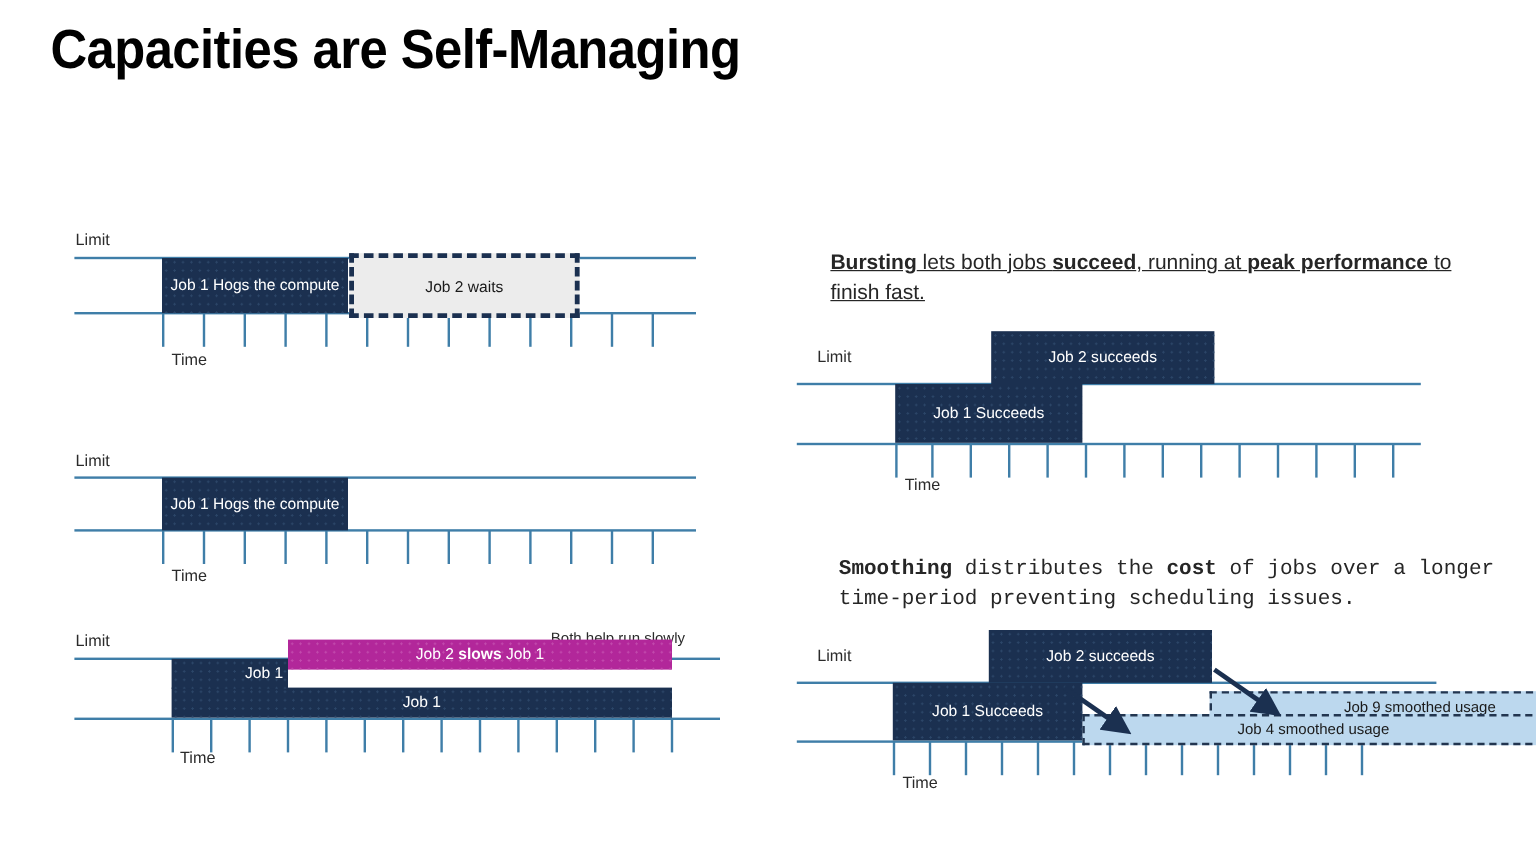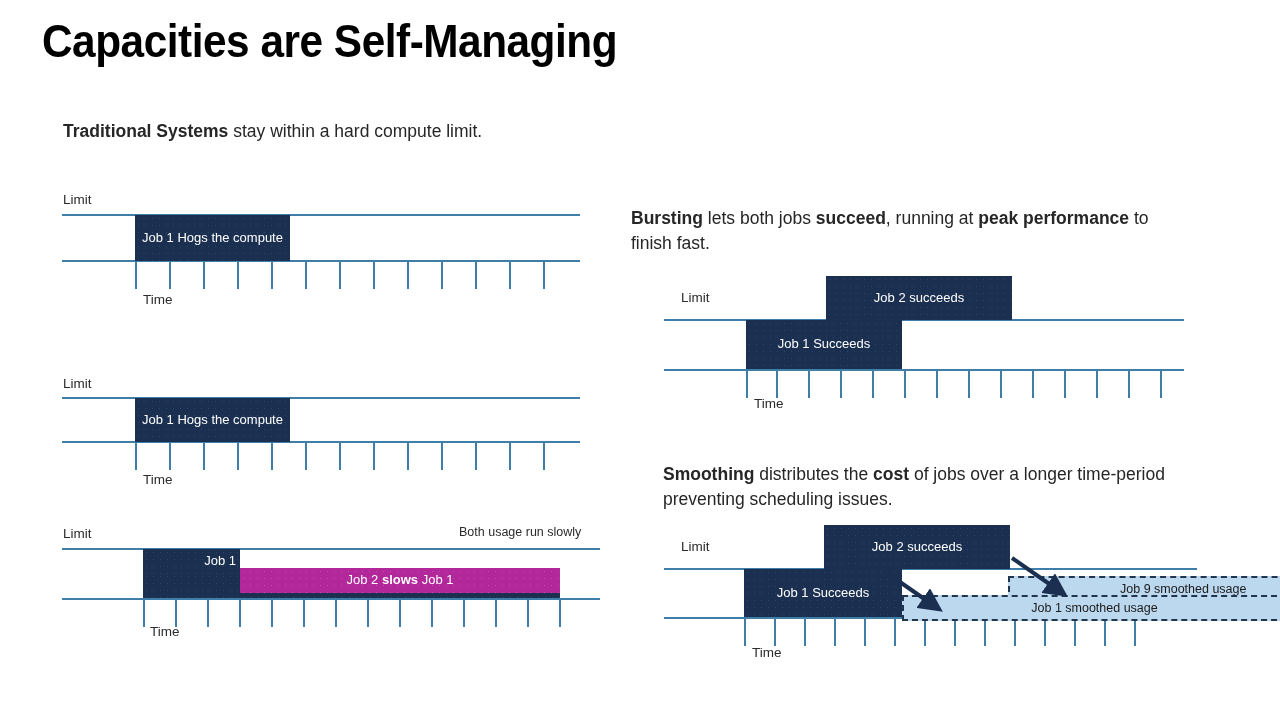--- a/index.html
+++ b/index.html
@@ -17,22 +17,22 @@
     font-size:46px;font-weight:bold;letter-spacing:-0.5px;
     color:#000000;white-space:nowrap;
     transform:scaleX(0.92);transform-origin:left center;
   }
 
   
   .para{position:absolute;font-size:17.5px;line-height:1.45;color:#262626;}
   .para b{font-weight:bold;}
   .p-left-head{left:63px;top:119px;width:560px;}
   .p-right-head{left:663px;top:121px;width:570px;}
-  .p-burst{left:631px;top:206px;width:520px;}
-  .p-smooth{left:663px;top:462px;width:580px;}
+  .p-burst{left:692px;top:206px;width:520px;text-decoration:underline;}
+  .p-smooth{left:699px;top:462px;width:580px;font-family:Liberation Mono, monospace;}
 
   
   .chart{position:absolute;}
   .axis-line{position:absolute;height:2px;background:#3f7ea8;}
   .tick{position:absolute;width:2px;background:#3f7ea8;}
   .axis-label{
     position:absolute;font-size:13.5px;color:#2b2b2b;white-space:nowrap;
   }
   .annot{
     position:absolute;font-size:12.5px;color:#2b2b2b;white-space:nowrap;
@@ -69,23 +69,20 @@
   }
   .arrow-svg{position:absolute;overflow:visible;}
 </style>
 </head>
 <body>
 
 <div class="slide">
 
   <div class="slide-title">Capacities are Self-Managing</div>
 
-  <div class="para p-left-head">
-    <b>Traditional Systems</b><span> stay within a hard compute limit.</span>
-  </div>
 
   <div class="chart" style="left:0;top:0;width:640px;height:320px;">
 
     <div class="axis-label" style="left:63px;top:192px;">Limit</div>
 
     <div class="axis-line" style="left:62px;top:214px;width:518px;"></div>
 
     <div class="axis-line" style="left:62px;top:260px;width:518px;"></div>
 
     <div>
@@ -101,20 +98,23 @@
       <div class="tick" style="left:441px;top:261px;height:28px;"></div>
       <div class="tick" style="left:475px;top:261px;height:28px;"></div>
       <div class="tick" style="left:509px;top:261px;height:28px;"></div>
       <div class="tick" style="left:543px;top:261px;height:28px;"></div>
     </div>
 
     <div class="bar bar-navy" style="left:135px;top:215px;width:155px;height:46px;">
       <span>Job 1 Hogs the compute</span>
     </div>
 
+    <div class="box-dashed-gray" style="left:291px;top:211px;width:192px;height:54px;">
+      <span>Job 2 waits</span>
+    </div>
 
     <div class="axis-label" style="left:143px;top:292px;">Time</div>
   </div>
 
   <div class="chart" style="left:0;top:0;width:640px;height:500px;">
 
     <div class="axis-label" style="left:63px;top:376px;">Limit</div>
 
     <div class="axis-line" style="left:62px;top:397px;width:518px;"></div>
     <div class="axis-line" style="left:62px;top:441px;width:518px;"></div>
@@ -140,21 +140,21 @@
       <span>Job 1 Hogs the compute</span>
     </div>
 
     <div class="axis-label" style="left:143px;top:472px;">Time</div>
   </div>
 
   <div class="chart" style="left:0;top:0;width:640px;height:660px;">
 
     <div class="axis-label" style="left:63px;top:526px;">Limit</div>
 
-    <div class="annot" style="left:459px;top:525px;">Both usage run slowly</div>
+    <div class="annot" style="left:459px;top:525px;">Both help run slowly</div>
 
     <div class="axis-line" style="left:62px;top:548px;width:538px;"></div>
     <div class="axis-line" style="left:62px;top:598px;width:538px;"></div>
 
     <div>
       <div class="tick" style="left:143px;top:599px;height:28px;"></div>
       <div class="tick" style="left:175px;top:599px;height:28px;"></div>
       <div class="tick" style="left:207px;top:599px;height:28px;"></div>
       <div class="tick" style="left:239px;top:599px;height:28px;"></div>
       <div class="tick" style="left:271px;top:599px;height:28px;"></div>
@@ -170,21 +170,21 @@
     </div>
 
     <div class="bar bar-navy" style="left:143px;top:573px;width:417px;height:25px;justify-content:center;">
       <span>Job 1</span>
     </div>
 
     <div class="bar bar-navy" style="left:143px;top:549px;width:97px;height:25px;justify-content:flex-end;padding-right:4px;">
       <span>Job 1</span>
     </div>
 
-    <div class="bar bar-magenta" style="left:240px;top:568px;width:320px;height:25px;">
+    <div class="bar bar-magenta" style="left:240px;top:533px;width:320px;height:25px;">
       <span>
         <span>Job 2 </span><b>slows</b><span> Job 1</span>
       </span>
     </div>
 
     <div class="axis-label" style="left:150px;top:624px;">Time</div>
   </div>
 
 
   <div class="para p-burst">
@@ -252,21 +252,21 @@
       <div class="tick" style="left:1074px;top:618px;height:28px;"></div>
       <div class="tick" style="left:1104px;top:618px;height:28px;"></div>
       <div class="tick" style="left:1134px;top:618px;height:28px;"></div>
     </div>
 
     <div class="box-dashed-blue" style="left:1008px;top:576px;width:300px;height:26px;justify-content:flex-start;padding-left:110px;">
       <span>Job 9 smoothed usage</span>
     </div>
 
     <div class="box-dashed-blue" style="left:902px;top:595px;width:385px;height:26px;">
-      <span>Job 1 smoothed usage</span>
+      <span>Job 4 smoothed usage</span>
     </div>
 
     <div class="bar bar-navy" style="left:744px;top:569px;width:158px;height:48px;">
       <span>Job 1 Succeeds</span>
     </div>
 
     <div class="bar bar-navy" style="left:824px;top:525px;width:186px;height:44px;">
       <span>Job 2 succeeds</span>
     </div>
 

